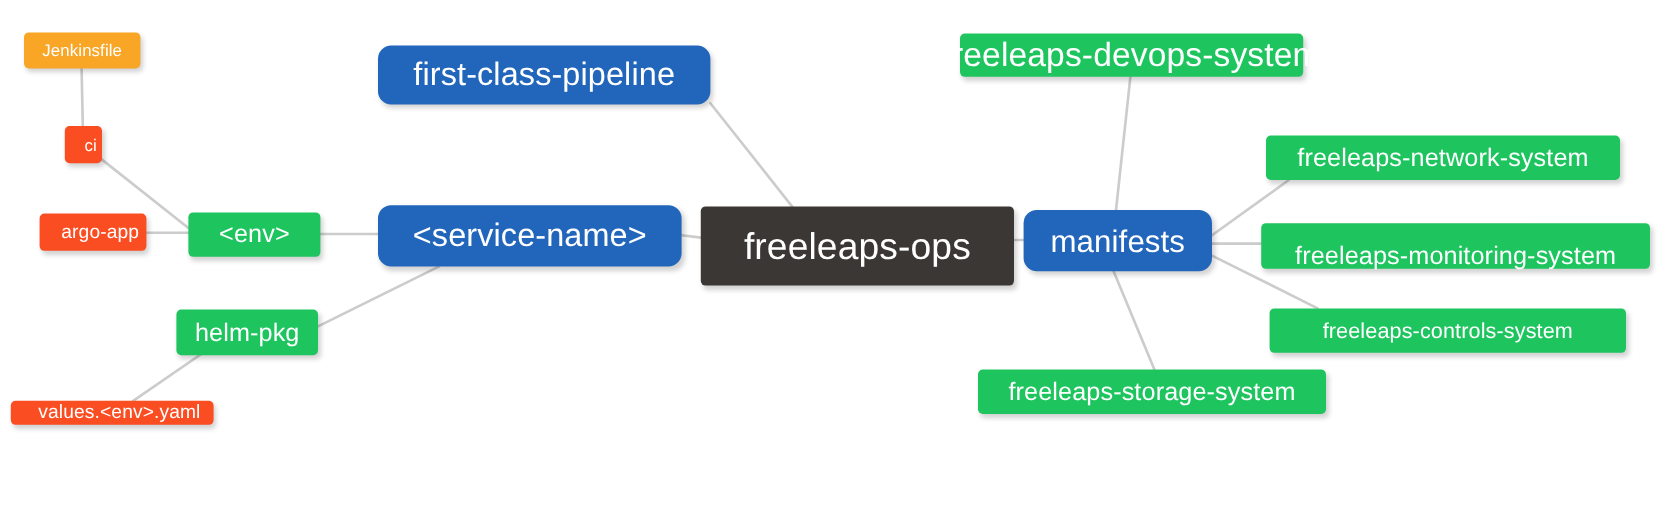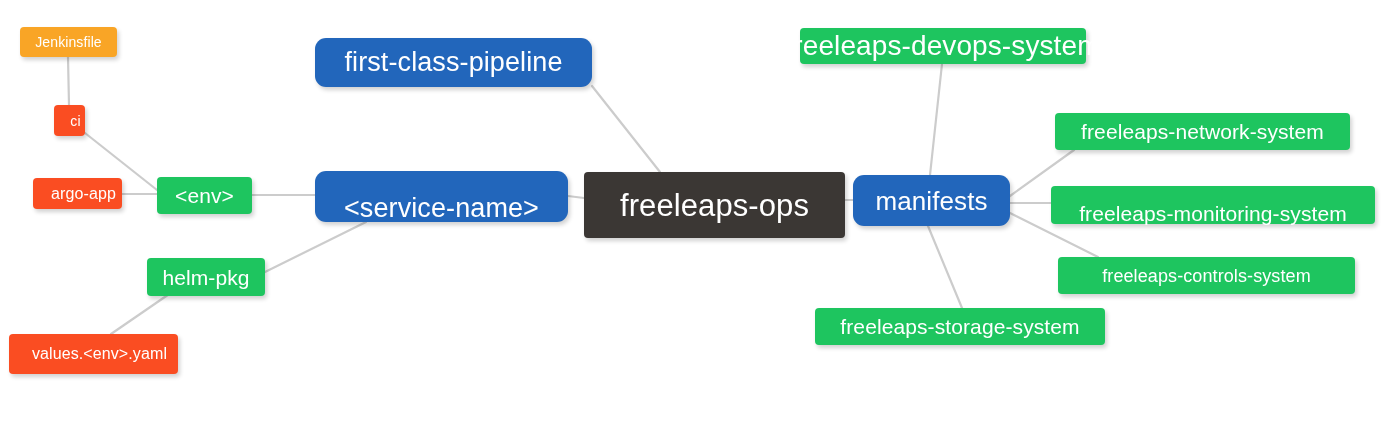--- a/index.html
+++ b/index.html
@@ -42,29 +42,29 @@
     letter-spacing: 0.1px;
     z-index: 2;
   }
   .node.root      { background: #3b3734; }
   .node.blue      { background: #2266bb; border-radius: 11px; }
   .node.green     { background: #1ec55f; }
   .node.orange    { background: #f9a526; }
   .node.red       { background: #fa4d22; padding-left: 12px; }
 
   .n-root       { left: 584px;  top: 172px; width: 261px; height: 66px;  font-size: 31px; }
-  .n-servicename{ left: 315px;  top: 171px; width: 253px; height: 51px;  font-size: 27px; align-items: flex-end; }
+  .n-servicename{ left: 315px;  top: 171px; width: 253px; height: 51px;  font-size: 27px; }
   .n-pipeline   { left: 315px;  top: 38px;  width: 277px; height: 49px;  font-size: 27px; }
   .n-manifests  { left: 853px;  top: 175px; width: 157px; height: 51px;  font-size: 26px; }
-  .n-env        { left: 157px;  top: 177px; width: 95px;  height: 37px;  font-size: 21px; text-align: center; }
+  .n-env        { left: 157px;  top: 177px; width: 110px;  height: 37px;  font-size: 21px; text-align: center; }
   .n-helmpkg    { left: 147px;  top: 258px; width: 118px; height: 38px;  font-size: 21px; }
   .n-jenkins    { left: 20px;   top: 27px;  width: 97px;  height: 30px;  font-size: 14px; }
   .n-ci         { left: 54px;   top: 105px; width: 31px;  height: 31px;  font-size: 14px; }
   .n-argo       { left: 33px;   top: 178px; width: 89px;  height: 31px;  font-size: 16px; }
-  .n-values     { left: 9px;    top: 334px; width: 169px; height: 40px;  font-size: 16px; }
+  .n-values     { left: 9px;    top: 334px; width: 169px; height: 20px;  font-size: 16px; }
   .n-devops     { left: 800px;  top: 28px;  width: 286px; height: 36px;  font-size: 28px; justify-content: center; }
   .n-network    { left: 1055px; top: 113px; width: 295px; height: 37px;  font-size: 21px; }
   .n-monitoring { left: 1051px; top: 186px; width: 324px; height: 38px;  font-size: 21px; align-items: flex-end; }
   .n-controls   { left: 1058px; top: 257px; width: 297px; height: 37px;  font-size: 18px; }
   .n-storage    { left: 815px;  top: 308px; width: 290px; height: 37px;  font-size: 21px; }
 </style>
 </head>
 <body>
 
 <div id="mindmap">

